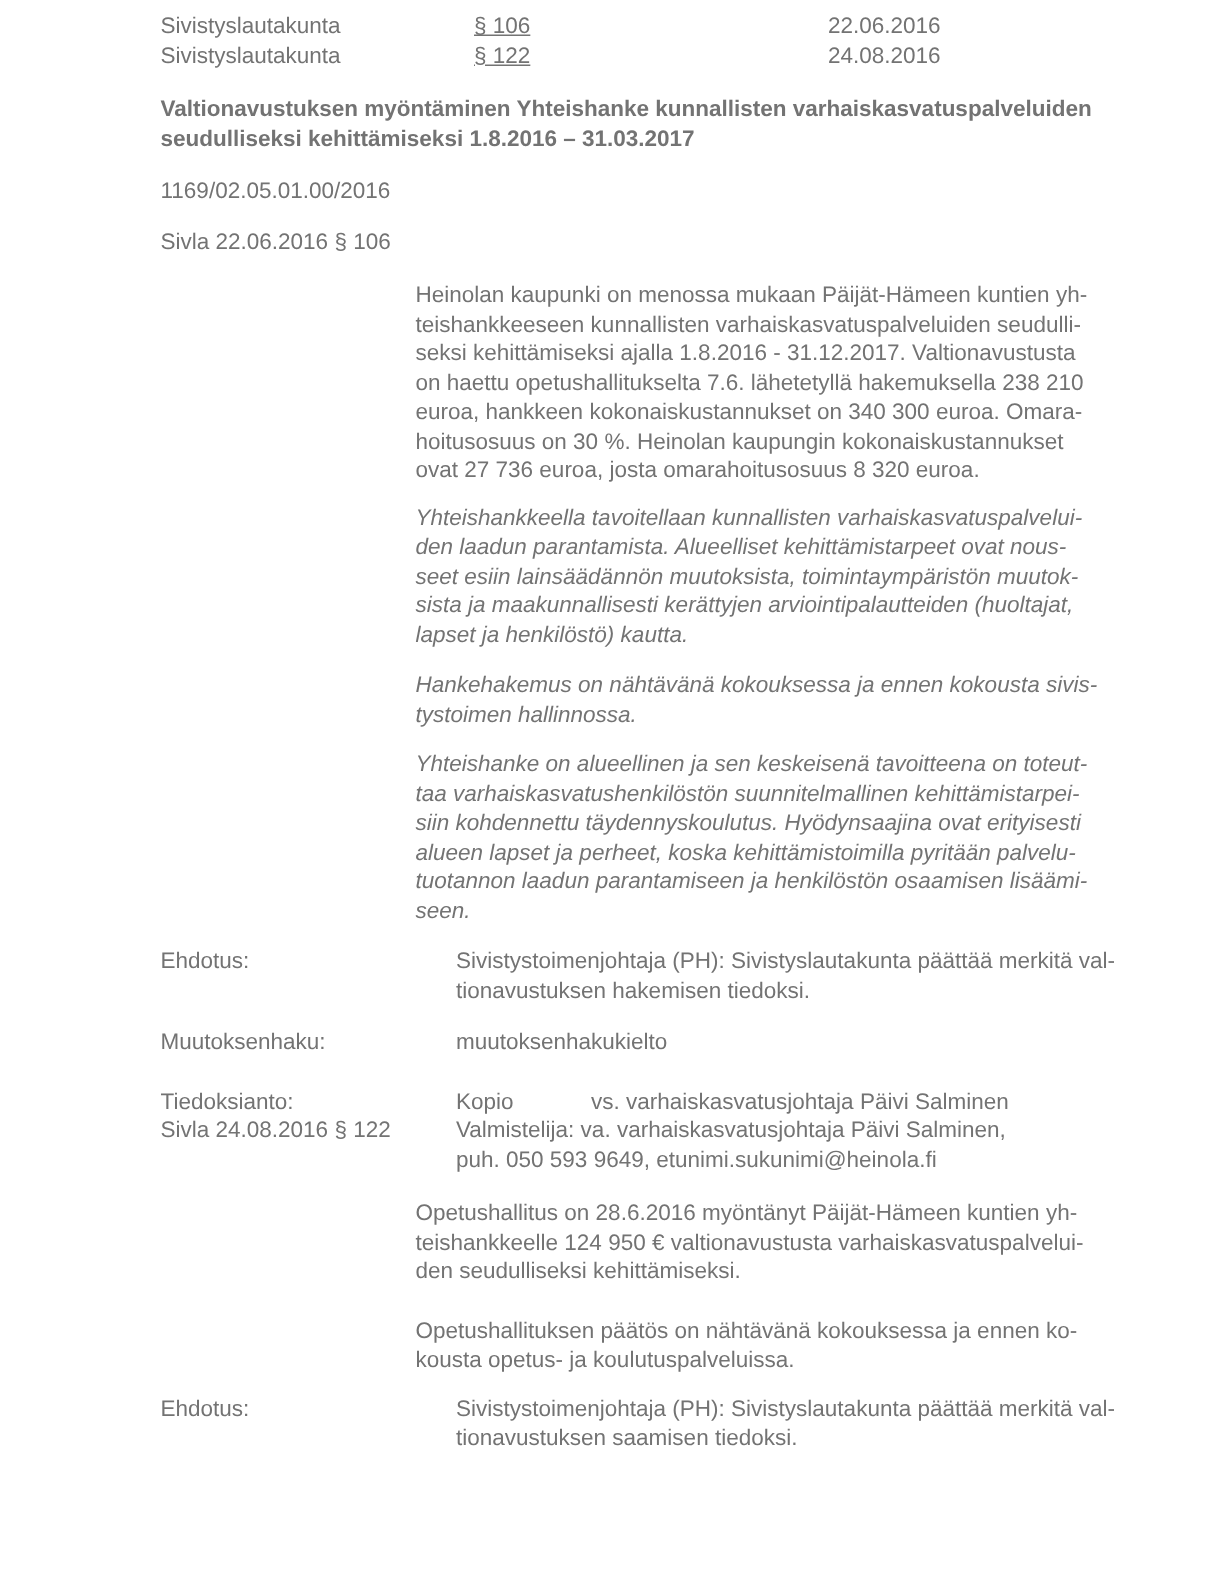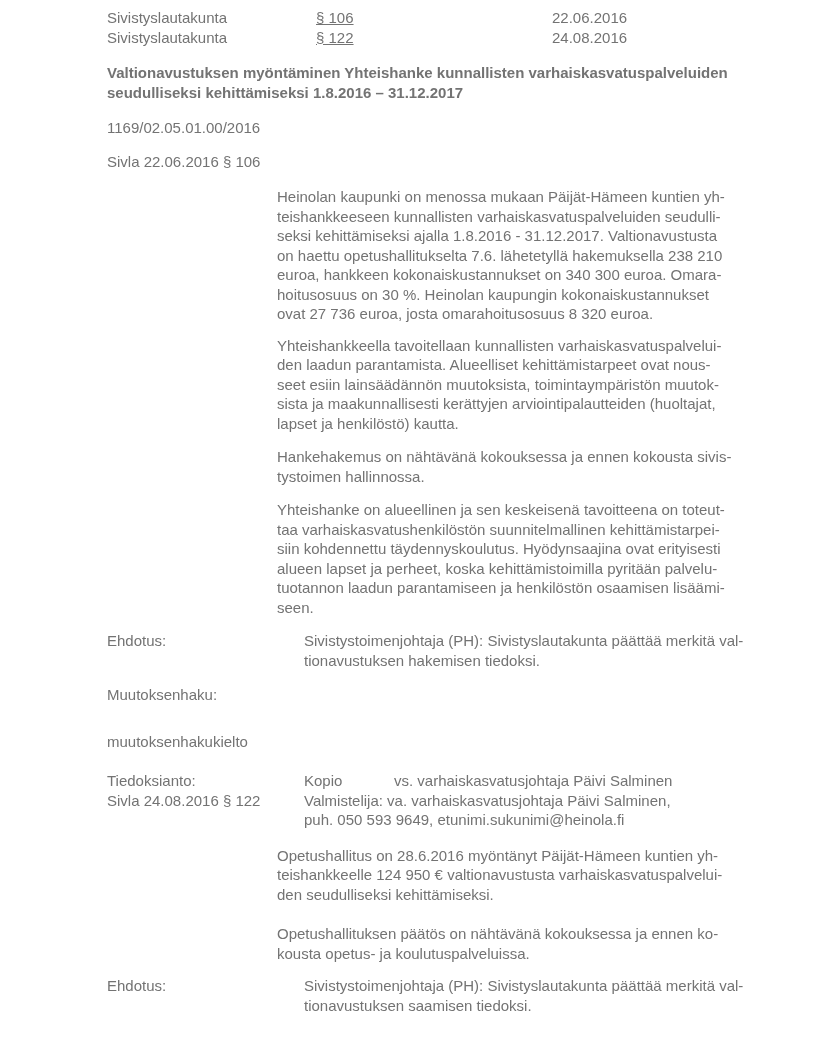--- a/index.html
+++ b/index.html
@@ -38,24 +38,24 @@
   }
   .caseno { margin-bottom: 14px; }
 
   .sivla-block { margin-bottom: 16px; }
   .indent { margin-left: 170px; }
   .content-w { width: 528px; }
 
   .para { margin-left: 170px; width: 528px; }
   .mb12 { margin-bottom: 12px; }
   .mb13 { margin-bottom: 13px; }
-  .mb14 { margin-bottom: 14px; }
+  .mb14 { margin-bottom: 14px; font-style: italic; }
   .mb15 { margin-bottom: 15px; }
   .mb16 { margin-bottom: 16px; }
-  .mb20 { margin-bottom: 20px; flex-direction: column; }
+  .mb20 { margin-bottom: 20px; }
 
   .lrow { display: flex; align-items: flex-start; gap: 27px; }
   .lbl { width: 170px; flex: none; }
   .lval { width: 528px; flex: none; }
 
   .kopio-line { display: flex; }
   .kopio-cell { width: 90px; flex: none; }
 </style>
 </head>
 <body>
@@ -69,21 +69,21 @@
       <span class="hc3">22.06.2016</span>
     </div>
     <div class="hrow">
       <span class="hc1">Sivistyslautakunta</span>
       <span class="hc2">§ 122</span>
       <span class="hc3">24.08.2016</span>
     </div>
   </div>
 
   <h1 class="title pre">Valtionavustuksen myöntäminen Yhteishanke kunnallisten varhaiskasvatuspalveluiden
-seudulliseksi kehittämiseksi 1.8.2016 – 31.12.2017</h1>
+seudulliseksi kehittämiseksi 1.8.2016 – 31.03.2017</h1>
 
   <div class="caseno">1169/02.05.01.00/2016</div>
 
   <div class="sivla-block">
     <div>Sivla 22.06.2016 § 106</div>
   </div>
 
   <div class="para pre mb12">Heinolan kaupunki on menossa mukaan Päijät-Hämeen kuntien yh-
 teishankkeeseen kunnallisten varhaiskasvatuspalveluiden seudulli-
 seksi kehittämiseksi ajalla 1.8.2016 - 31.12.2017. Valtionavustusta

